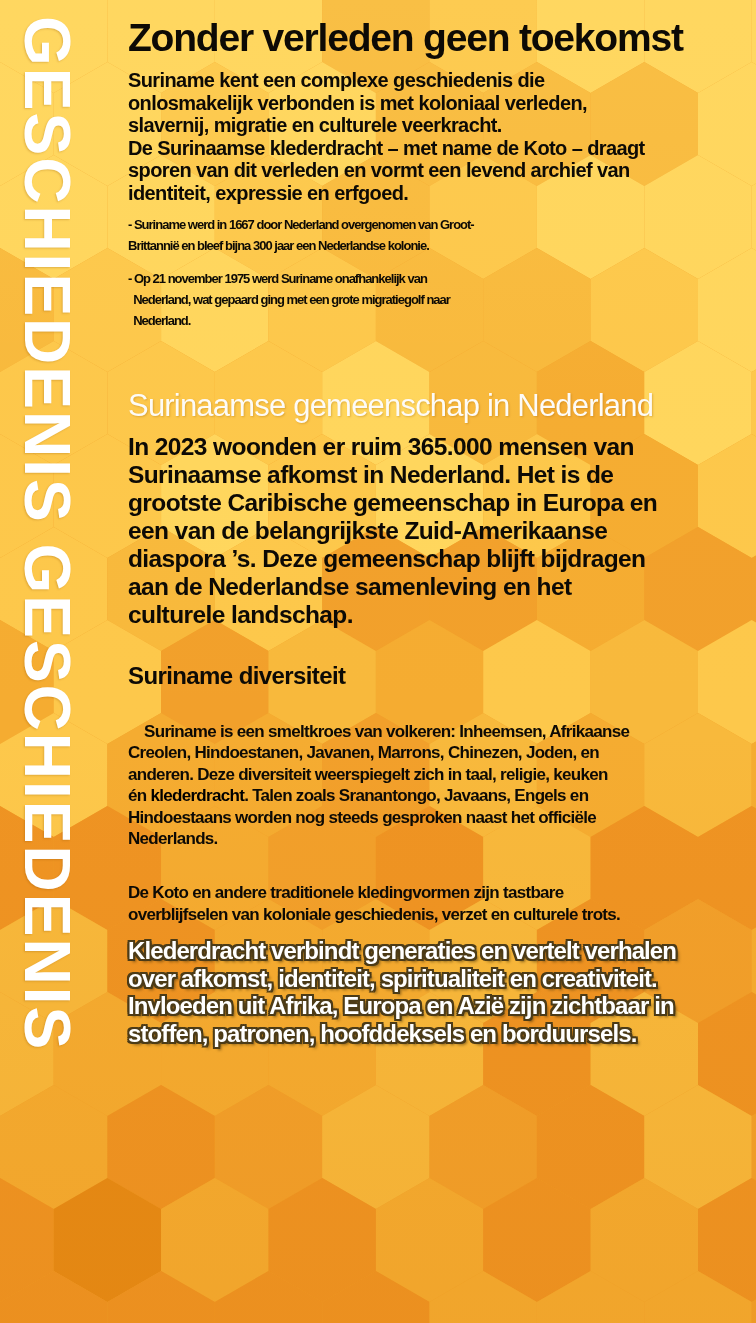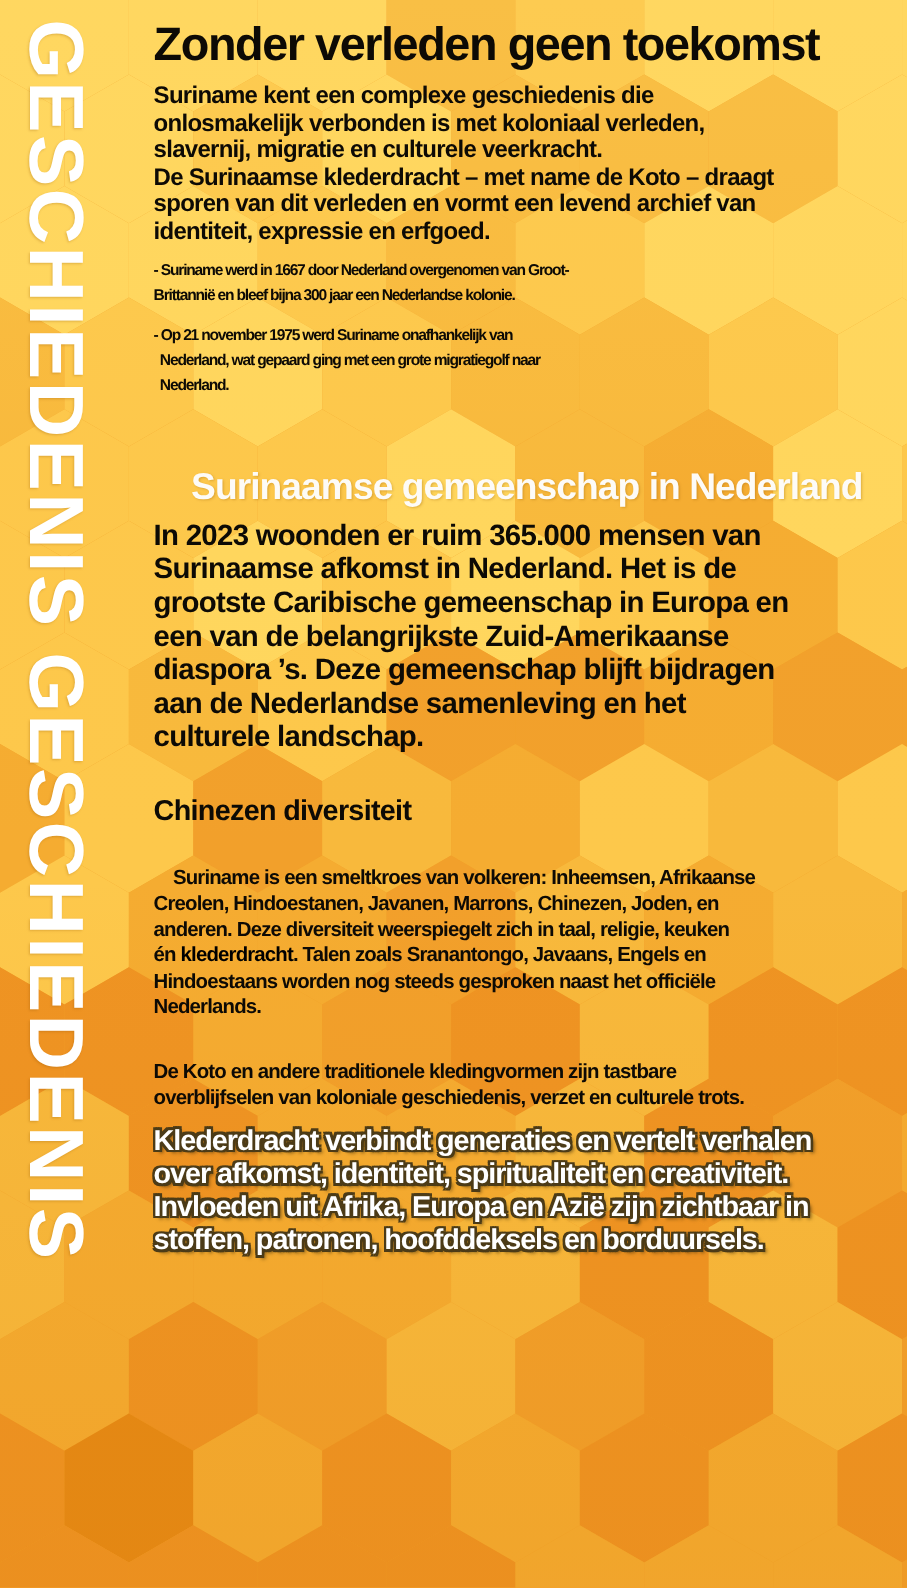--- a/index.html
+++ b/index.html
@@ -48,24 +48,23 @@
     margin-top:30px;
     font-size:27px; line-height:30px; letter-spacing:-0.8px; font-weight:bold;
   }
   .bullet {
     margin-top:12px;
     font-size:13px; line-height:21px; letter-spacing:-1px; font-weight:bold;
   }
   .bullet.first { margin-top:10px; }
   h2.community {
     margin-top:58px;
-    font-size:31px; line-height:34px; letter-spacing:-0.8px; font-weight:bold;
+    font-size:31px; line-height:34px; letter-spacing:-0.8px; font-weight:normal;
     color:#fdfbf7;
     text-shadow:1px 1px 2px rgba(150,90,0,0.3);
-    text-align:center;
   }
   .community-body {
     margin-top:10px;
     font-size:24.5px; line-height:28px; letter-spacing:-0.6px; font-weight:bold;
   }
   h3.diversity {
     margin-top:34px;
     font-size:24px; line-height:26px; letter-spacing:-0.6px; font-weight:bold;
   }
   .small-para {
@@ -279,21 +278,21 @@
   <h2 class="community pre">Surinaamse gemeenschap in Nederland</h2>
 
   <div class="community-body pre">In 2023 woonden er ruim 365.000 mensen van
 Surinaamse afkomst in Nederland. Het is de
 grootste Caribische gemeenschap in Europa en
 een van de belangrijkste Zuid-Amerikaanse
 diaspora ’s. Deze gemeenschap blijft bijdragen
 aan de Nederlandse samenleving en het
 culturele landschap.</div>
 
-  <h3 class="diversity pre">Chinezen diversiteit</h3>
+  <h3 class="diversity pre">Suriname diversiteit</h3>
 
   <div class="small-para pre">
     <span>Suriname is een smeltkroes van volkeren: Inheemsen, Afrikaanse
 Creolen, Hindoestanen, Javanen, Marrons, Chinezen, Joden, en
 anderen. Deze diversiteit weerspiegelt zich in taal, religie, keuken
 én </span><span class="hl">klederdracht</span><span>. Talen zoals Sranantongo, Javaans, Engels en
 Hindoestaans worden nog steeds gesproken naast het officiële
 Nederlands.</span>
   </div>
 

